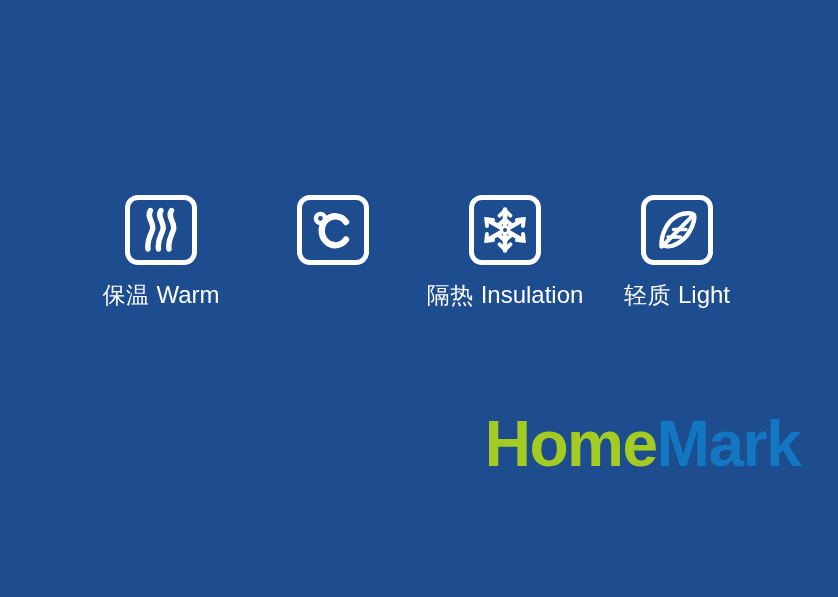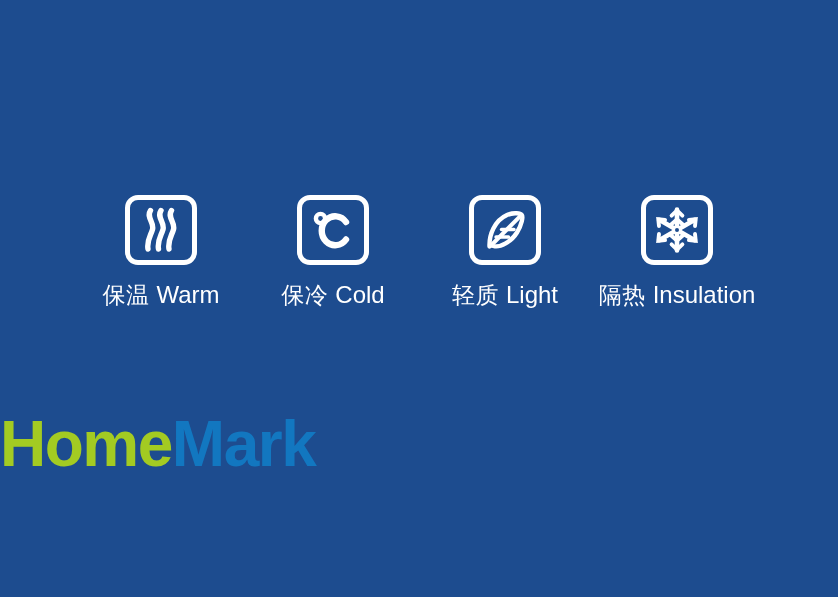--- a/index.html
+++ b/index.html
@@ -76,21 +76,21 @@
     margin-left: 7px;
     font-family: "Liberation Sans", "DejaVu Sans", sans-serif;
   }
 
   
   #brand-logo {
     position: absolute;
     left: 0;
     top: 412px;
     width: 800px;
-    text-align: left;
+    text-align: right;
     white-space: nowrap;
     font-family: "Liberation Sans", "DejaVu Sans", sans-serif;
     font-weight: bold;
     font-size: 64px;
     letter-spacing: -1.5px;
     line-height: 1;
   }
   #brand-logo .brand-part-1 { color: #A3CB22; }
   #brand-logo .brand-part-2 { color: #1277C0; }
 </style>
@@ -121,48 +121,20 @@
 
     <div class="feature-item">
       <div class="feature-icon-box">
         <span>
           <svg width="44" height="44" viewBox="0 0 44 44" aria-hidden="true">
             <circle cx="9.5" cy="10.5" r="4.6" fill="none" stroke="#FFFFFF" stroke-width="4.4"></circle>
             <path d="M35.0 14.0 A13.5 14.5 0 1 0 35.0 31.5" fill="none" stroke="#FFFFFF" stroke-width="6.4" stroke-linecap="round"></path>
           </svg>
         </span>
       </div>
-      <div class="feature-label">
-        <span class="label-cn">保冷</span>
-        <span class="label-en">Cold</span>
-      </div>
-    </div>
-
-    <div class="feature-item">
-      <div class="feature-icon-box">
-        <span>
-          <svg width="46" height="46" viewBox="0 0 46 46" aria-hidden="true">
-            <g fill="none" stroke="#FFFFFF" stroke-linecap="round" stroke-linejoin="round">
-
-              <path d="M7.5 39.5 C7.0 28.0, 12.5 13.5, 25.0 8.0 C32.0 5.0, 38.5 6.5, 39.8 8.0
-                       C41.2 9.6, 40.0 17.5, 35.0 25.5 C29.5 34.5, 18.0 41.0, 11.5 39.0
-                       C9.8 38.4, 8.4 38.6, 7.5 39.5 Z" stroke-width="4.4"></path>
-
-              <path d="M10.0 37.5 L38.5 8.8" stroke-width="4.0"></path>
-
-              <path d="M14.0 30.0 L26.5 30.0" stroke-width="3.4"></path>
-              <path d="M19.5 22.5 L32.0 22.5" stroke-width="3.4"></path>
-            </g>
-          </svg>
-        </span>
-      </div>
-      <div class="feature-label">
-        <span class="label-cn">轻质</span>
-        <span class="label-en">Light</span>
-      </div>
     </div>
 
     <div class="feature-item">
       <div class="feature-icon-box">
         <span>
           <svg width="48" height="48" viewBox="0 0 48 48" aria-hidden="true">
             <g stroke="#FFFFFF" stroke-width="4.6" stroke-linecap="round" fill="none">
               <line x1="24" y1="3.5" x2="24" y2="44.5"></line>
               <line x1="6.2" y1="13.8" x2="41.8" y2="34.2"></line>
               <line x1="6.2" y1="34.2" x2="41.8" y2="13.8"></line>
@@ -183,19 +155,43 @@
             <circle cx="24" cy="24" r="3.3" fill="#1D4C8F" stroke="#FFFFFF" stroke-width="2.6"></circle>
           </svg>
         </span>
       </div>
       <div class="feature-label">
         <span class="label-cn">隔热</span>
         <span class="label-en">Insulation</span>
       </div>
     </div>
 
+    <div class="feature-item">
+      <div class="feature-icon-box">
+        <span>
+          <svg width="46" height="46" viewBox="0 0 46 46" aria-hidden="true">
+            <g fill="none" stroke="#FFFFFF" stroke-linecap="round" stroke-linejoin="round">
+
+              <path d="M7.5 39.5 C7.0 28.0, 12.5 13.5, 25.0 8.0 C32.0 5.0, 38.5 6.5, 39.8 8.0
+                       C41.2 9.6, 40.0 17.5, 35.0 25.5 C29.5 34.5, 18.0 41.0, 11.5 39.0
+                       C9.8 38.4, 8.4 38.6, 7.5 39.5 Z" stroke-width="4.4"></path>
+
+              <path d="M10.0 37.5 L38.5 8.8" stroke-width="4.0"></path>
+
+              <path d="M14.0 30.0 L26.5 30.0" stroke-width="3.4"></path>
+              <path d="M19.5 22.5 L32.0 22.5" stroke-width="3.4"></path>
+            </g>
+          </svg>
+        </span>
+      </div>
+      <div class="feature-label">
+        <span class="label-cn">轻质</span>
+        <span class="label-en">Light</span>
+      </div>
+    </div>
+
   </div>
 
   <div id="brand-logo">
     <span class="brand-part-1">Home</span><span class="brand-part-2">Mark</span>
   </div>
 
 </div>
 
 </body></html>

